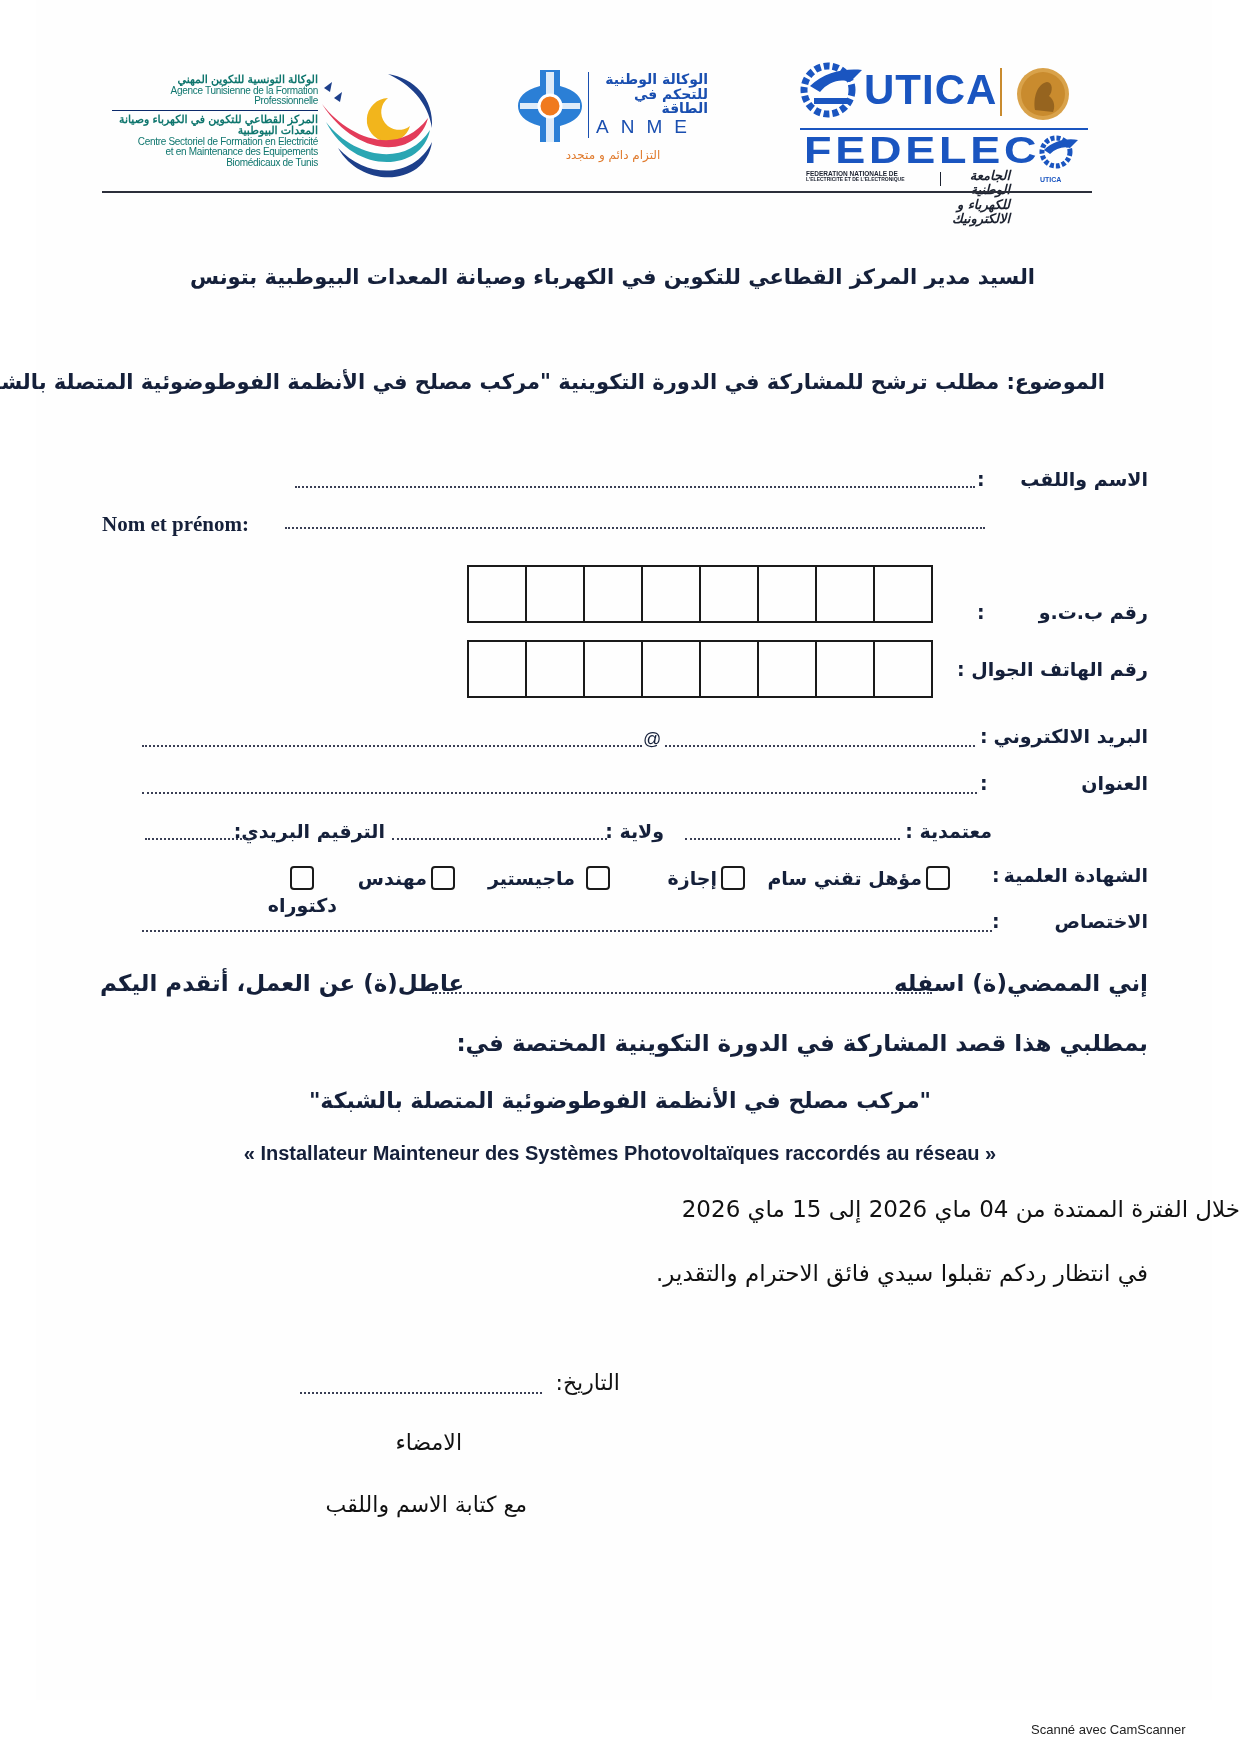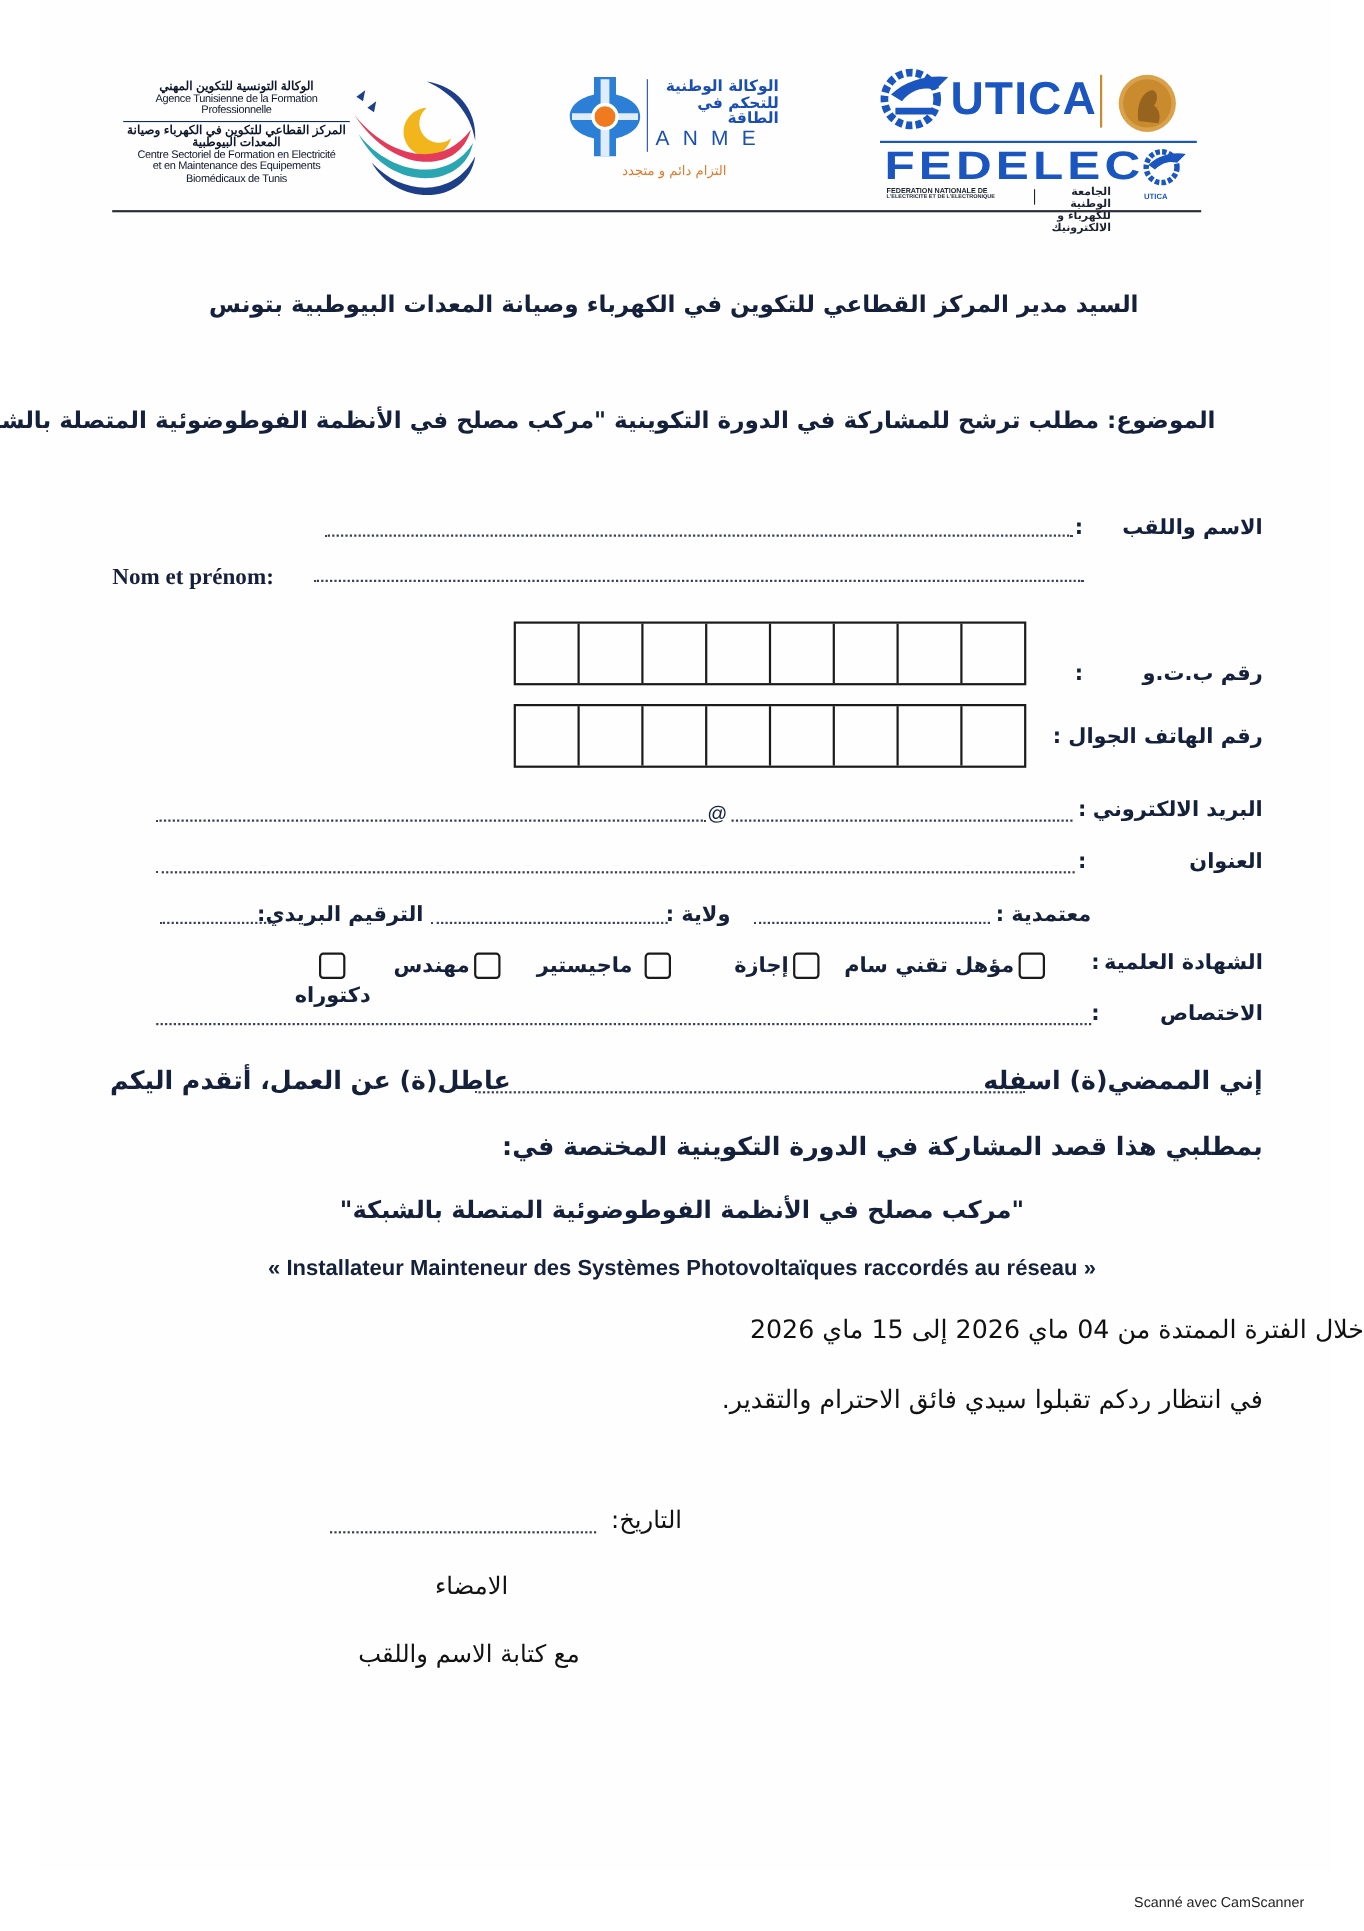--- a/index.html
+++ b/index.html
@@ -11,35 +11,35 @@
   }
   .page {
     position: absolute; left: 36px; top: 0; width: 1176px; height: 1700px;
     background: #fefefe;
   }
   .abs { position: absolute; }
   .ar { direction: rtl; font-family: "DejaVu Sans", sans-serif; font-weight: bold; color: #15203a; white-space: nowrap; }
   .dots { border-bottom: 2px dotted #3a3f55; height: 0; }
 
   
-  .logo-left-text { text-align: center; color: #0f172a; font-family: "Liberation Sans", sans-serif; line-height: 1.05; }
+  .logo-left-text { text-align: right; color: #0f766e; font-family: "Liberation Sans", sans-serif; line-height: 1.05; }
   .logo-left-text .ar-s { direction: rtl; font-weight: bold; font-size: 11px; }
   .logo-left-text .fr-s { font-size: 10px; letter-spacing: -0.3px; }
   .logo-left-text .sep { border-top: 1.5px solid #0c2a6b; margin: 3px 0; }
   .atfp-swirl { width: 120px; height: 120px; }
 
   .anme-text { color: #1358b5; }
   .anme-ar { direction: rtl; font-weight: bold; font-size: 14px; line-height: 1.05; text-align: right; color: #1a4fb0; }
   .anme-latin { font-family: "Liberation Sans", sans-serif; font-size: 19px; letter-spacing: 12px; color: #1a4fb0; }
   .anme-slogan { direction: rtl; font-size: 12px; color: #e07b2e; letter-spacing: 2px; }
 
   .utica-word { font-family: "Liberation Sans", sans-serif; font-weight: bold; font-size: 42px; color: #1a55c0; letter-spacing: 1px; }
   .fedelec-word { font-family: "Liberation Sans", sans-serif; font-weight: 900; font-size: 36px; color: #1a55c0; letter-spacing: 3px; transform: scaleX(1.25); transform-origin: left center; }
   .fed-sub { font-family: "Liberation Sans", sans-serif; font-size: 6.5px; font-weight: bold; color: #1c2230; line-height: 1.1; }
-  .fed-sub-ar { direction: rtl; font-size: 10px; font-weight: bold; color: #1c2230; line-height: 1.1; }
+  .fed-sub-ar { direction: rtl; font-size: 13px; font-weight: bold; color: #1c2230; line-height: 1.1; font-style: italic; }
 
   .header-rule { border-top: 2px solid #2c2f3a; }
 
   
   .t-addressee { font-size: 21px; }
   .t-subject { font-size: 21px; }
   .t-label { font-size: 19px; }
   .t-body { font-size: 23px; }
   .t-course-ar { font-size: 22px; }
   .t-course-fr { font-family: "Liberation Sans", sans-serif; font-weight: bold; font-size: 20px; color: #15203a; white-space: nowrap; }

